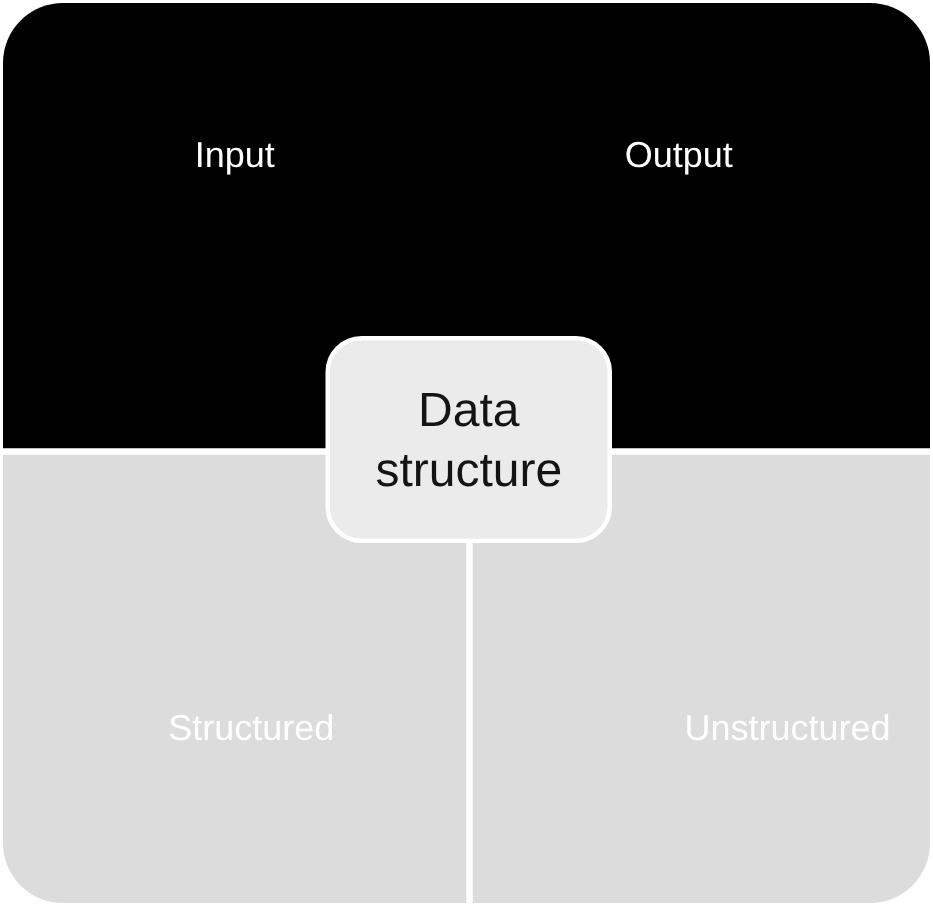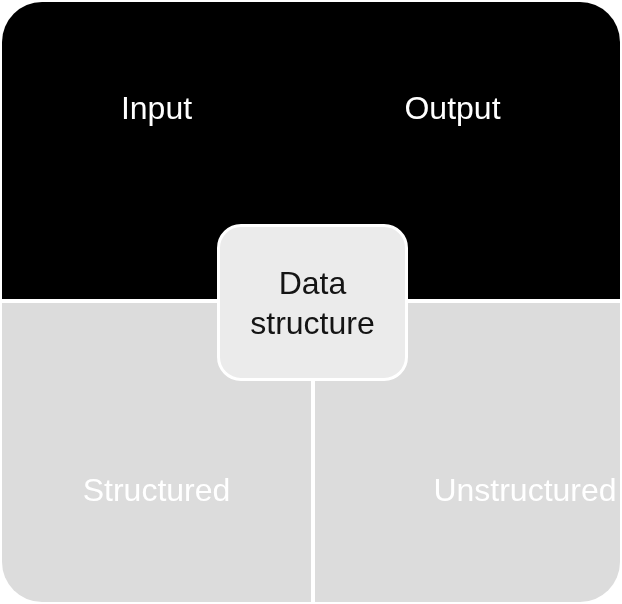--- a/index.html
+++ b/index.html
@@ -51,38 +51,38 @@
   .v-divider {
     position: absolute;
     left: 311px;
     top: 303px;
     width: 4px;
     height: 299px;
     background: var(--divider, #fff);
   }
   .label {
     position: absolute;
-    font-size: 32px;
+    font-size: 24px;
     line-height: 1;
     text-align: center;
     white-space: nowrap;
   }
   .label-light {
     color: var(--light-text, #fff);
   }
   .label-input    { left: 2px;   width: 309px; top: 92px; }
   .label-output   { left: 300px; width: 305px; top: 92px; }
-  .label-structured   { left: 2px;   width: 309px; top: 474px; }
+  .label-structured   { left: 13px;   width: 309px; top: 474px; }
   .label-unstructured { left: 327px; width: 366px; top: 474px; margin-left: 15px; }
   .center-box {
     position: absolute;
     left: 217px;
     top: 224px;
     width: 191px;
-    height: 157px;
+    height: 138px;
     box-sizing: border-box;
     background: var(--center-box-background, #ebebeb);
     border: 3px solid var(--center-box-border, #fff);
     border-radius: 24px;
     display: flex;
     align-items: center;
     justify-content: center;
     z-index: 2;
   }
   .center-box .center-label {

